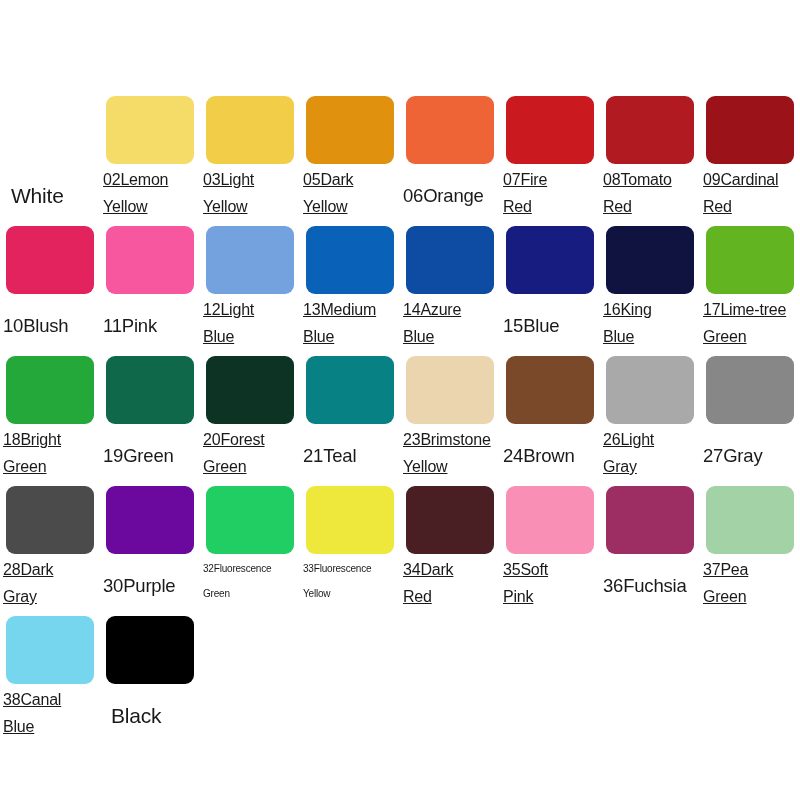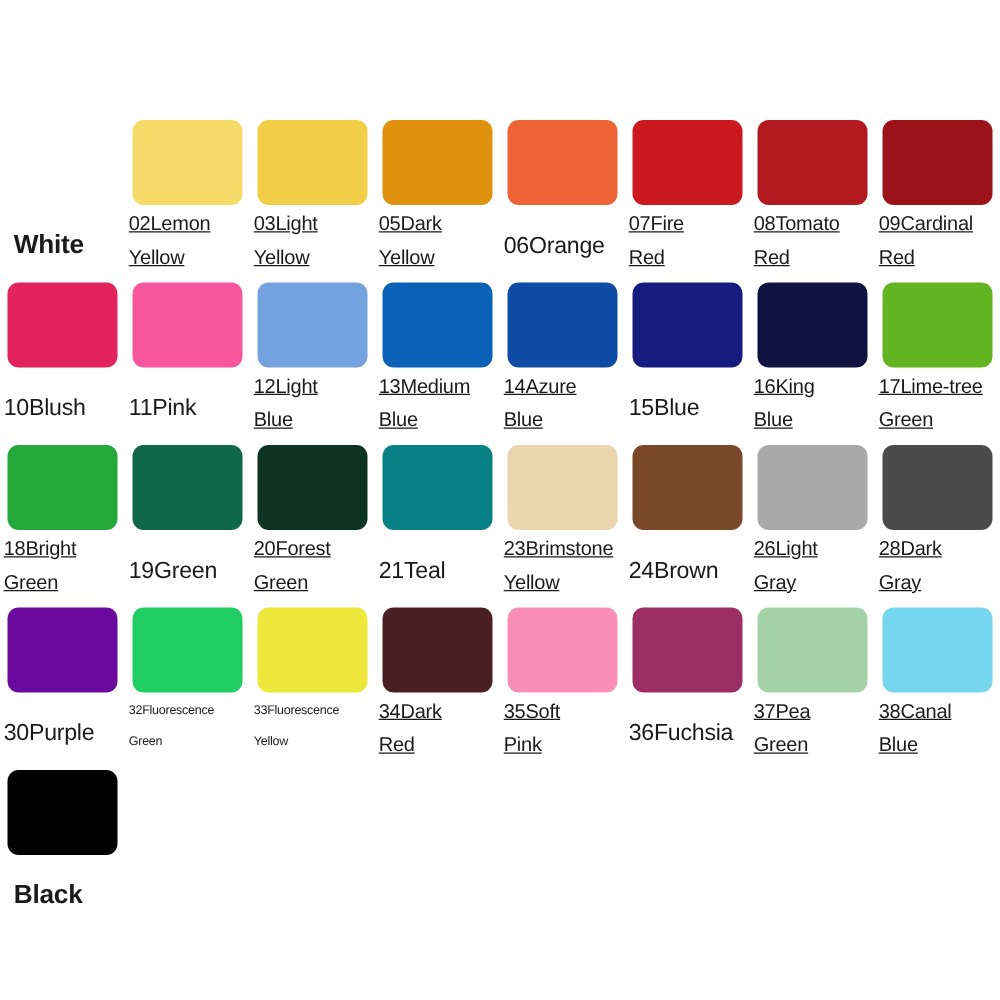--- a/index.html
+++ b/index.html
@@ -95,21 +95,20 @@
     line-height: 25px;
   }
   
   .caption.big {
     justify-content: center;
   }
   .caption.big .cap-line {
     font-size: 21px;
     text-align: left;
     padding-left: 8px;
-    font-weight: bold;
   }
 </style>
 </head>
 <body>
 
 <div id="chart">
   <div class="swatch-grid">
       <div class="cell">
         <div class="chip is-white" style="background: rgb(255, 255, 255);"></div>
         <div class="caption big">
@@ -257,20 +256,26 @@
         </div>
       </div>
       <div class="cell">
         <div class="chip" style="background: rgb(169, 169, 169);"></div>
         <div class="caption two">
           <span class="cap-line">26Light</span>
           <span class="cap-line">Gray</span>
         </div>
       </div>
       <div class="cell">
+        <div class="chip" style="background: rgb(135, 135, 135);"></div>
+        <div class="caption one">
+          <span class="cap-line">27Gray</span>
+        </div>
+      </div>
+      <div class="cell">
         <div class="chip" style="background: rgb(75, 75, 75);"></div>
         <div class="caption two">
           <span class="cap-line">28Dark</span>
           <span class="cap-line">Gray</span>
         </div>
       </div>
       <div class="cell">
         <div class="chip" style="background: rgb(107, 8, 158);"></div>
         <div class="caption one">
           <span class="cap-line">30Purple</span>

